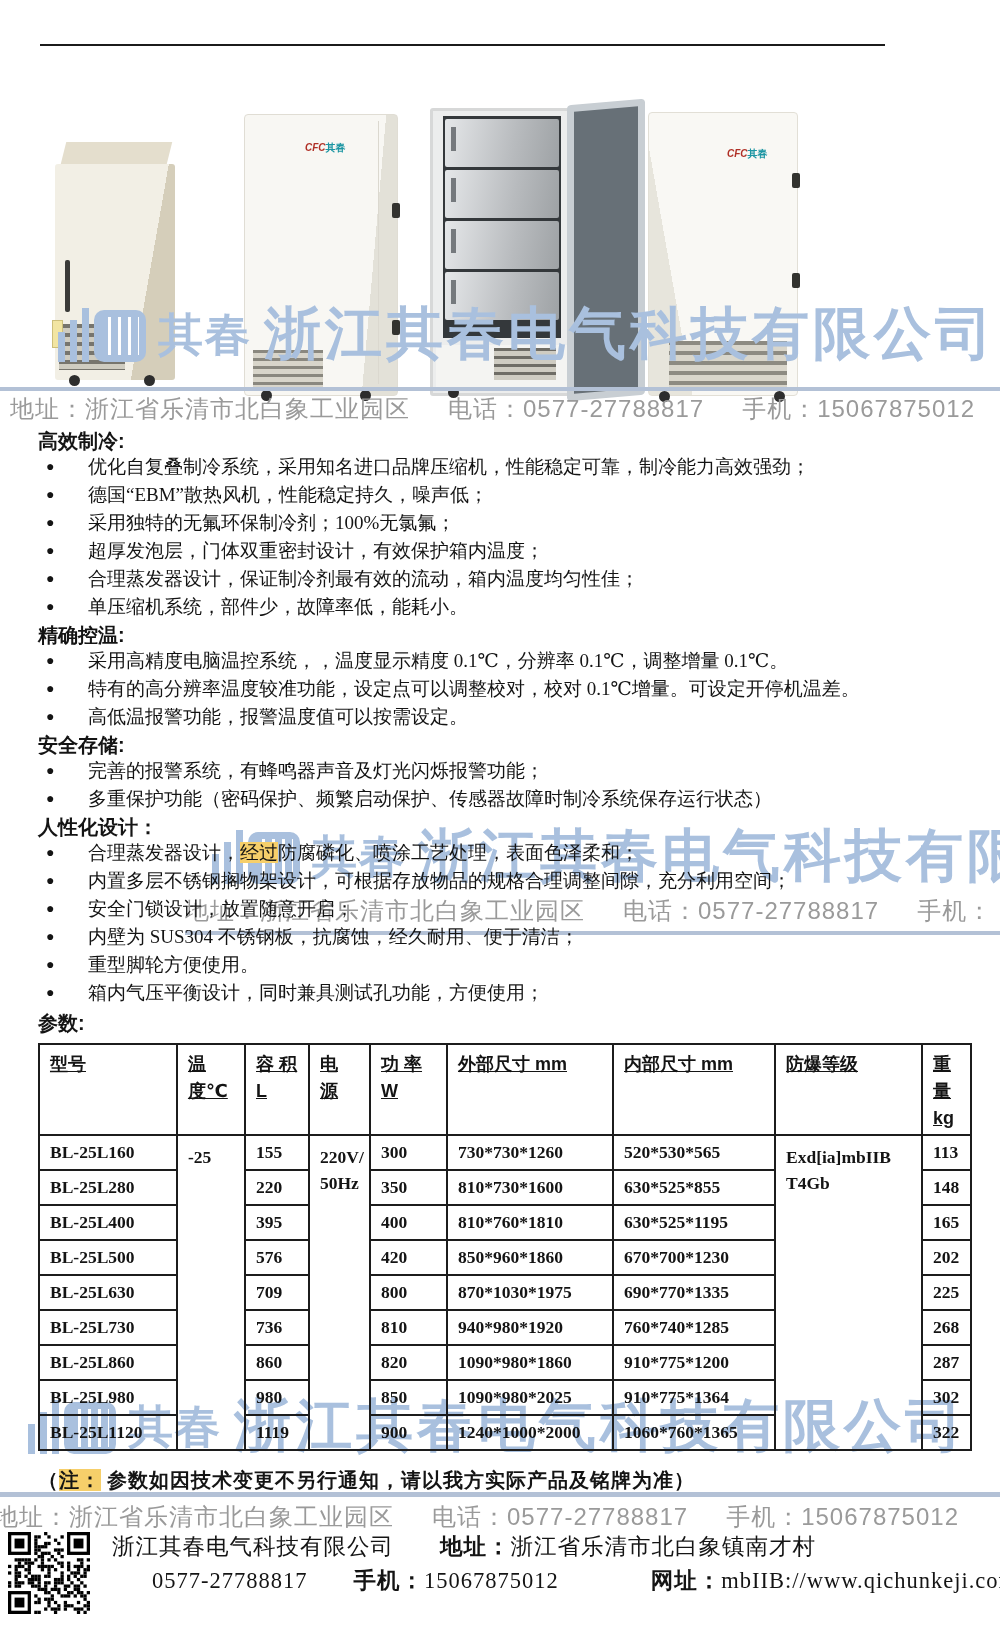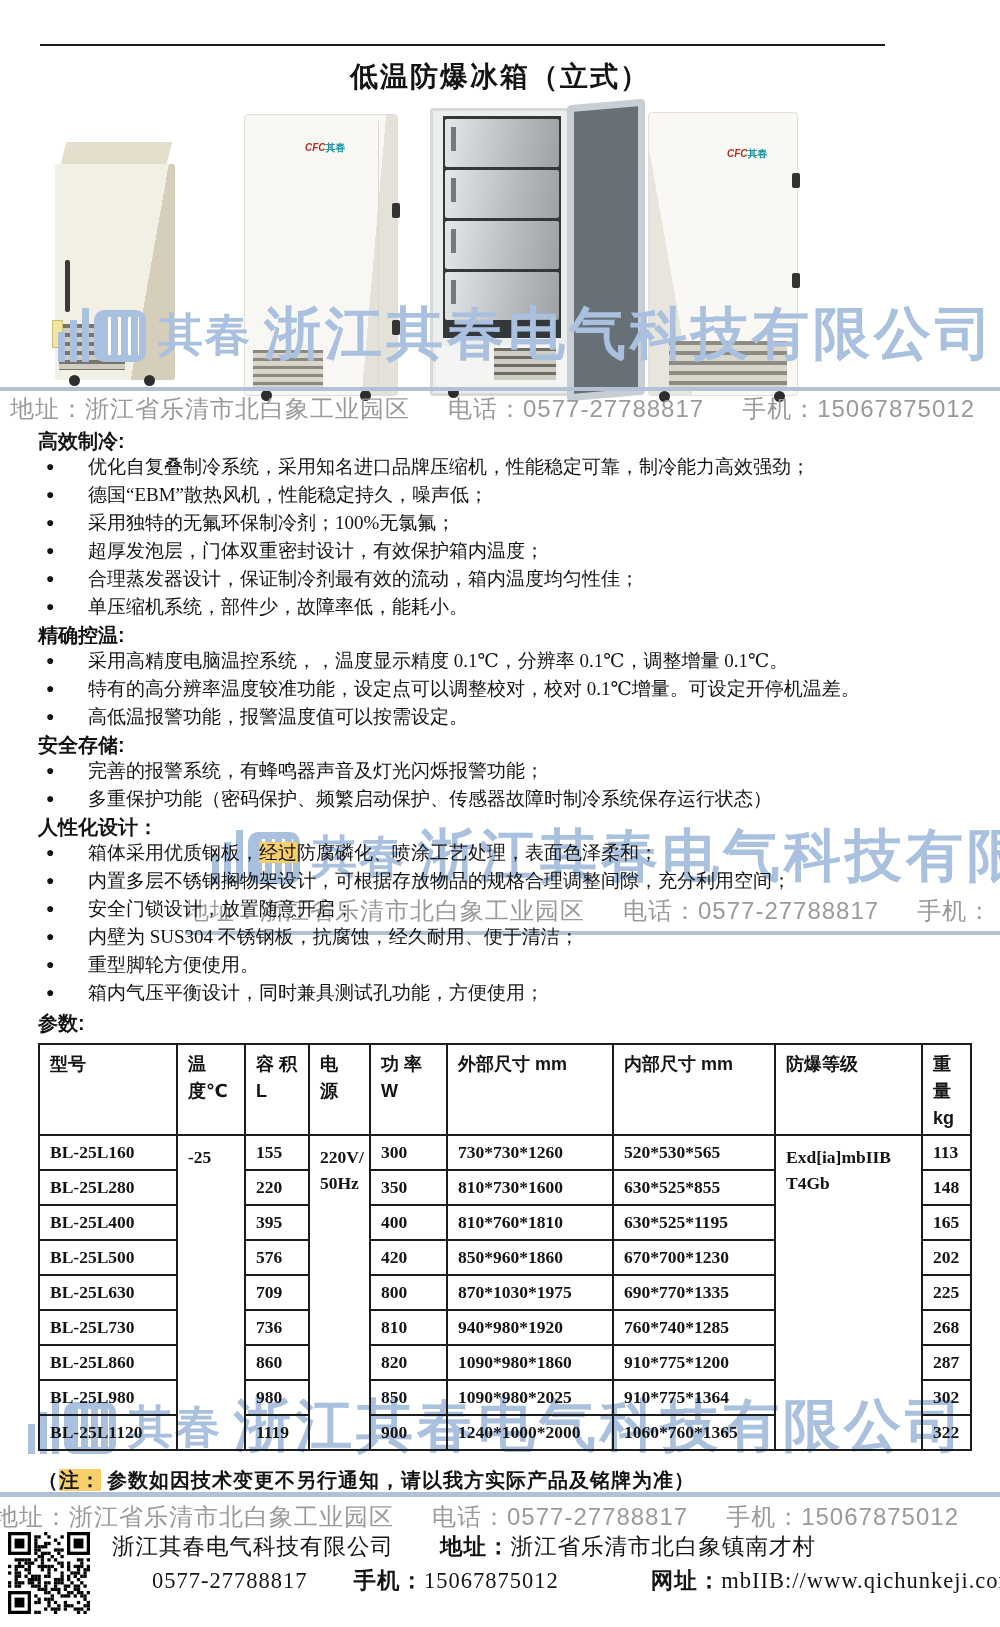--- a/index.html
+++ b/index.html
@@ -67,21 +67,21 @@
   .sec-h{font-weight:bold;font-size:20px;line-height:22px;margin:3px 0 4px;font-family:"Liberation Sans","DejaVu Sans",sans-serif;}
   .bullet{display:flex;margin-bottom:7px;line-height:21px;}
   .bullet .dot{flex:0 0 42px;padding-left:8px;font-size:14px;}
   .bullet .txt{flex:1;}
   .hl{background:var(--highlight,#f6cf6a);}
   .params-label{font-weight:bold;font-size:20px;margin:4px 0 6px;font-family:"Liberation Sans",sans-serif;}
   
   table{border-collapse:collapse;table-layout:fixed;width:932px;font-weight:bold;font-size:17.5px;}
   th,td{border:2px solid #1c1c1c;text-align:left;padding:2px 4px 2px 10px;overflow:hidden;}
   th{vertical-align:top;font-size:18px;line-height:27px;height:62px;padding-top:6px;
-     font-family:"Liberation Sans","DejaVu Sans",sans-serif;}
+     font-family:"Liberation Sans","DejaVu Sans",sans-serif;text-decoration:underline;}
   th .l2{display:block;}
   tbody td{height:29px;}
   td.vtop{vertical-align:top;padding-top:8px;line-height:26px;}
   td.brk{word-break:break-all;}
   
   .note{margin-top:16px;font-weight:bold;font-size:20px;letter-spacing:1px;}
   
   .footer-line{position:absolute;left:112px;font-size:22.5px;letter-spacing:1px;z-index:2;white-space:nowrap;}
   .footer-line span{margin-right:46px;}
   #fl1{top:1531px;}
@@ -90,21 +90,20 @@
   
   .qr{position:absolute;left:8px;top:1532px;width:82px;height:82px;background:#fff;z-index:2;}
   .qr svg{width:100%;height:100%;display:block;}
 </style>
 </head>
 <body>
 
 <div class="page">
 
   <div class="top-rule"></div>
-  <div class="title">低温防爆冰箱（立式）</div>
 
   <div class="photos">
     <div class="fridge" id="f1">
       <div class="cap"></div>
       <div class="body"></div>
       <div class="handle"></div>
       <div class="grille"></div>
       <div class="sticker"></div>
       <div class="wheel" style="left:14px;bottom:6px;"></div>
       <div class="wheel" style="right:20px;bottom:6px;"></div>
@@ -224,21 +223,21 @@
         <span class="txt">完善的报警系统，有蜂鸣器声音及灯光闪烁报警功能；</span>
       </div>
     <div class="bullet">
         <span class="dot">●</span>
         <span class="txt">多重保护功能（密码保护、频繁启动保护、传感器故障时制冷系统保存运行状态）</span>
       </div>
 
     <div class="sec-h">人性化设计：</div>
     <div class="bullet">
         <span class="dot">●</span>
-      <span class="txt"><span>箱体采用优质钢板，</span><span class="hl">经过</span><span>防腐磷化、喷涂工艺处理，表面色泽柔和；</span></span>
+      <span class="txt"><span>合理蒸发器设计，</span><span class="hl">经过</span><span>防腐磷化、喷涂工艺处理，表面色泽柔和；</span></span>
     </div>
     <div class="bullet">
         <span class="dot">●</span>
         <span class="txt">内置多层不锈钢搁物架设计，可根据存放物品的规格合理调整间隙，充分利用空间；</span>
       </div>
     <div class="bullet">
         <span class="dot">●</span>
         <span class="txt">安全门锁设计，放置随意开启；</span>
       </div>
     <div class="bullet">

